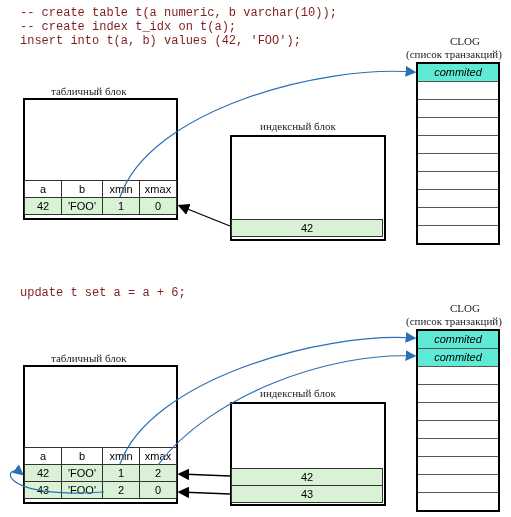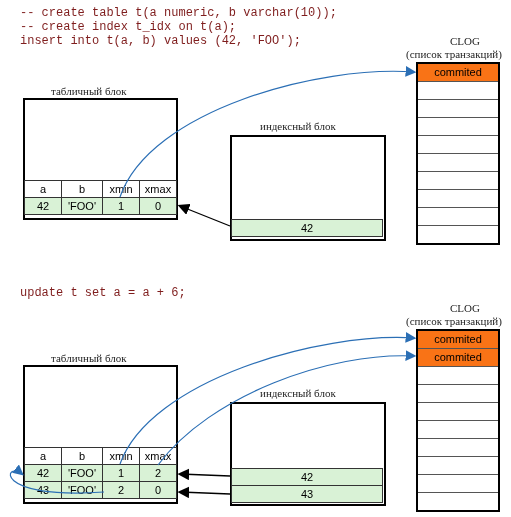--- a/index.html
+++ b/index.html
@@ -59,21 +59,22 @@
     background: #fff;
   }
   .clog-cell {
     border-bottom: 1px solid #555;
     height: 17px;
     line-height: 17px;
     text-align: center;
     font-size: 11px;
   }
   .clog-cell.commited {
-    background: #f97316;
+    background: #5eead4;
+    font-style: italic;
   }
   .idx-cell {
     border: 1px solid #333;
     background: #d9f2d6;
     text-align: center;
     font-size: 11px;
     height: 16px;
     line-height: 16px;
   }
   svg { position: absolute; left:0; top:0; pointer-events:none;}

